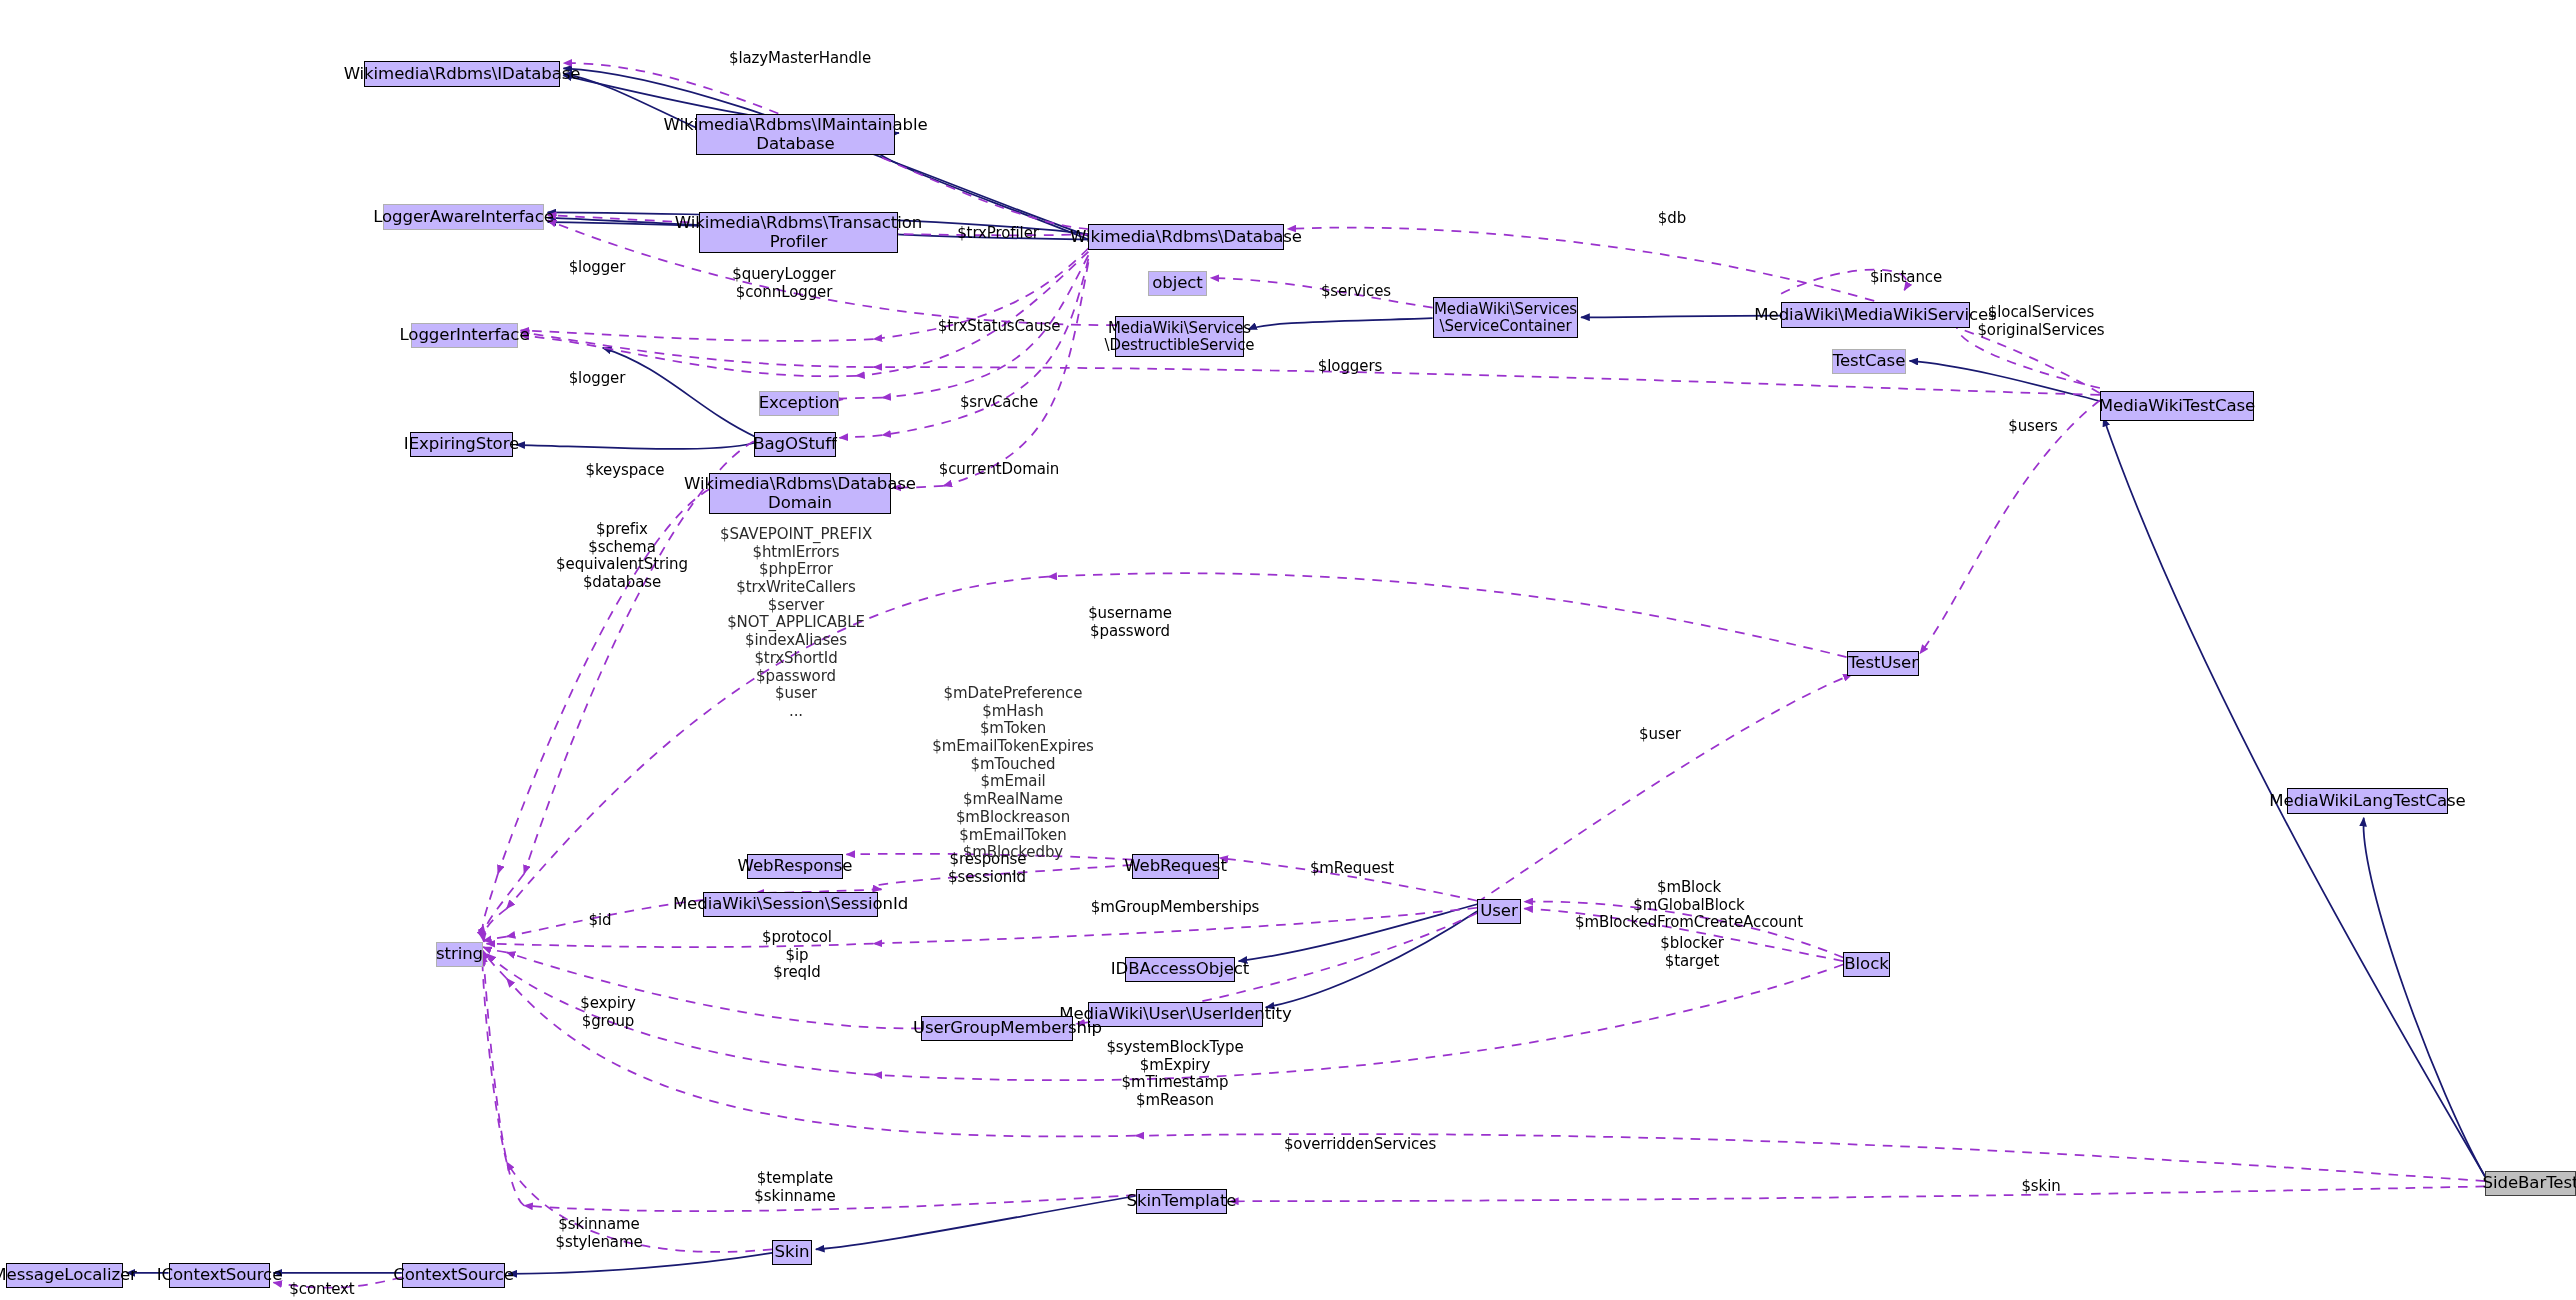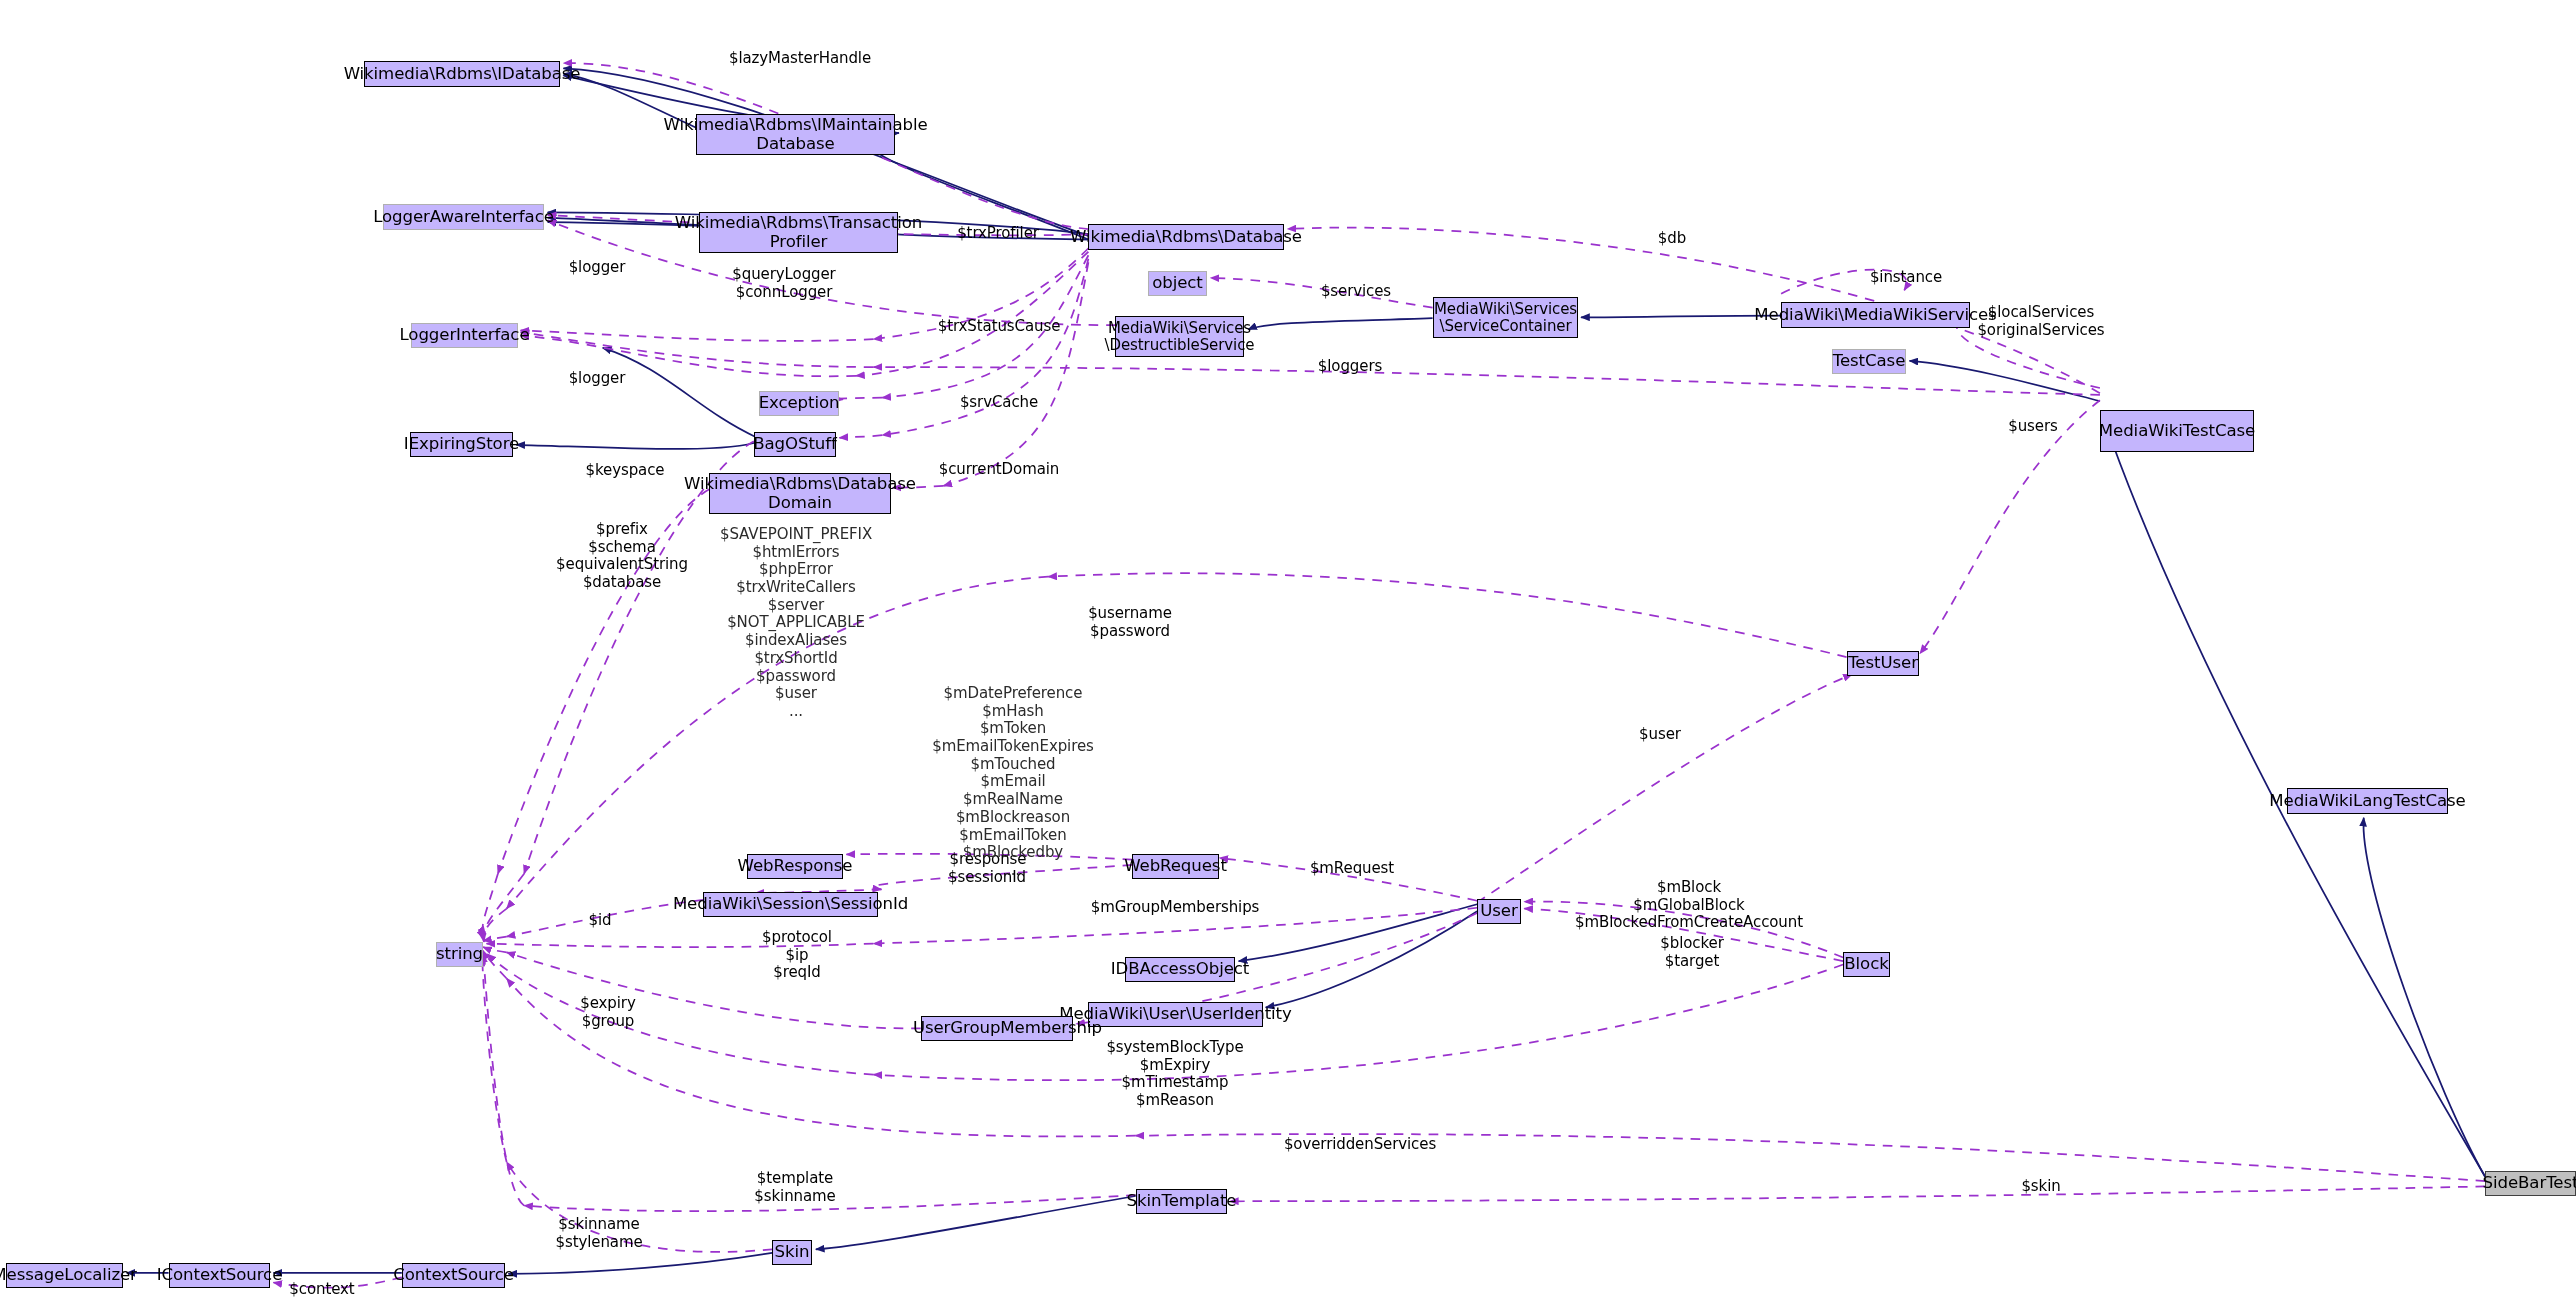--- a/index.html
+++ b/index.html
@@ -175,21 +175,21 @@
   <div class="node" style="left:1088px;top:224px;width:196px;height:26px;">Wikimedia\Rdbms\Database</div>
   <div class="node ext" style="left:1148px;top:271px;width:59px;height:24.5px;text-align:right;">object</div>
   <div class="node ext" style="left:411px;top:323px;width:107px;height:24.5px;">LoggerInterface</div>
   <div class="node" style="left:1115px;top:316px;width:129px;height:41px;font-size:15px;">MediaWiki\Services
 \DestructibleService</div>
   <div class="node" style="left:1433px;top:297px;width:145px;height:41px;font-size:15px;">MediaWiki\Services
 \ServiceContainer</div>
   <div class="node" style="left:1781px;top:302px;width:189px;height:26px;">MediaWiki\MediaWikiServices</div>
   <div class="node ext" style="left:1832px;top:349px;width:74px;height:24.5px;">TestCase</div>
   <div class="node ext" style="left:759px;top:391px;width:80px;height:24.5px;">Exception</div>
-  <div class="node" style="left:2100px;top:410px;width:154px;height:42px;">MediaWikiTestCase</div>
+  <div class="node" style="left:2100px;top:391px;width:154px;height:30px;">MediaWikiTestCase</div>
   <div class="node" style="left:410px;top:432px;width:103px;height:24.5px;">IExpiringStore</div>
   <div class="node" style="left:754px;top:432px;width:82px;height:24.5px;">BagOStuff</div>
   <div class="node" style="left:709px;top:473px;width:182px;height:41px;">Wikimedia\Rdbms\Database
 Domain</div>
   <div class="node" style="left:1847px;top:651px;width:72px;height:24.5px;">TestUser</div>
   <div class="node" style="left:2287px;top:788px;width:161px;height:26px;">MediaWikiLangTestCase</div>
   <div class="node" style="left:747px;top:854px;width:96px;height:24.5px;">WebResponse</div>
   <div class="node" style="left:1132px;top:854px;width:87px;height:24.5px;">WebRequest</div>
   <div class="node" style="left:1477px;top:899px;width:44px;height:24.5px;">User</div>
   <div class="node" style="left:703px;top:892px;width:175px;height:24.5px;">MediaWiki\Session\SessionId</div>
@@ -201,21 +201,21 @@
   <div class="node" style="left:1136px;top:1189px;width:91px;height:24.5px;">SkinTemplate</div>
   <div class="node focus" style="left:2485px;top:1171px;width:91px;height:24.5px;">SideBarTest</div>
   <div class="node" style="left:772px;top:1240px;width:40px;height:24.5px;">Skin</div>
   <div class="node" style="left:6.1px;top:1263px;width:117px;height:24.5px;">MessageLocalizer</div>
   <div class="node" style="left:169px;top:1263px;width:101px;height:24.5px;">IContextSource</div>
   <div class="node" style="left:402px;top:1263px;width:103px;height:24.5px;">ContextSource</div>
 
   <div class="edge-label" style="left:800px;top:50px;">$lazyMasterHandle</div>
   <div class="edge-label" style="left:597px;top:259px;">$logger</div>
   <div class="edge-label" style="left:998px;top:225px;">$trxProfiler</div>
-  <div class="edge-label" style="left:1672px;top:210px;margin-top:20px;">$db</div>
+  <div class="edge-label" style="left:1672px;top:210px;">$db</div>
   <div class="edge-label" style="left:1906px;top:269px;">$instance</div>
   <div class="edge-label" style="left:1356px;top:283px;">$services</div>
   <div class="edge-label" style="left:2041px;top:304px;">$localServices
 $originalServices</div>
   <div class="edge-label" style="left:784px;top:266px;">$queryLogger
 $connLogger</div>
   <div class="edge-label" style="left:999px;top:318px;">$trxStatusCause</div>
   <div class="edge-label" style="left:1350px;top:358px;">$loggers</div>
   <div class="edge-label" style="left:597px;top:370px;">$logger</div>
   <div class="edge-label" style="left:999px;top:394px;">$srvCache</div>

